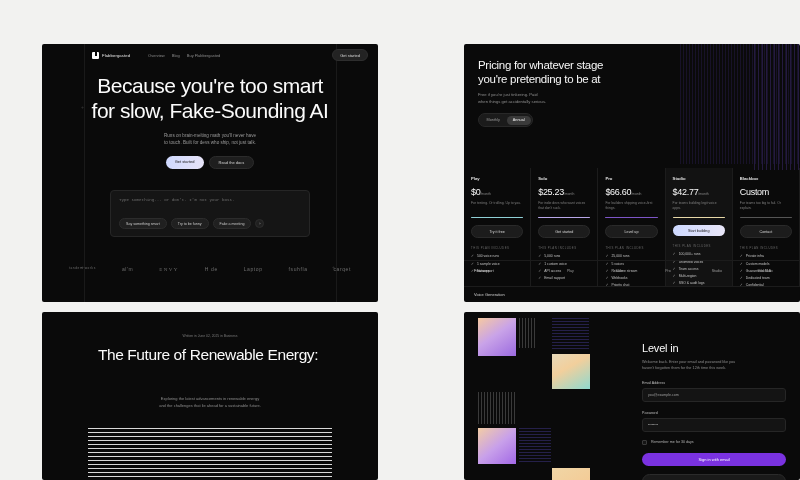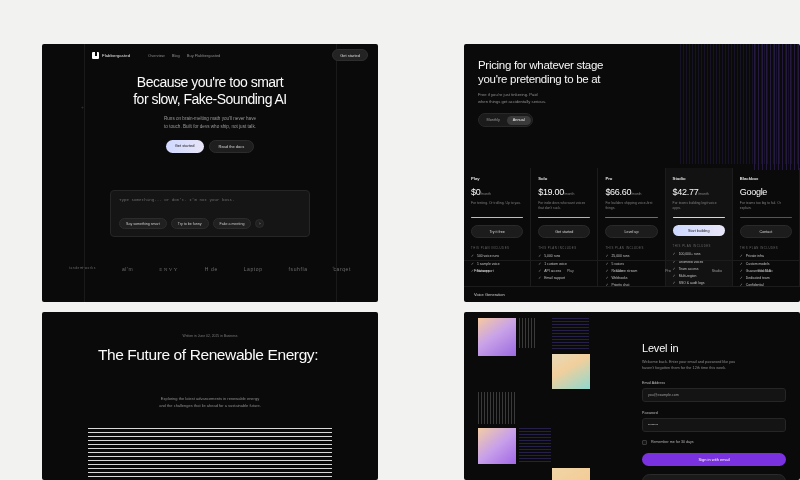--- a/index.html
+++ b/index.html
@@ -64,21 +64,21 @@
     border-radius: 8px;
     border: .5px solid #2e2e2e;
   }
 
   .hero-body {
     position: absolute; left: 0; right: 0; top: 30px;
     text-align: center;
   }
   .hero-h1 {
     color: #fbfbfb;
-    font-size: 14px;
+    font-size: 21px;
     line-height: 1.18;
     font-weight: 400;
     letter-spacing: -.5px;
   }
   .hero-sub {
     margin-top: 8px;
     color: #9b9b9b;
     font-size: 4.6px;
     line-height: 1.7;
   }
@@ -353,21 +353,21 @@
           <div class="incl-item">
               <span class="check">✓</span>
               <span>No support</span>
             </div>
         </div>
       </div>
 
       <div class="tier">
         <div class="tier-name">Solo</div>
         <div class="tier-price">
-          <span>$19.00</span><span class="per">/month</span>
+          <span>$25.23</span><span class="per">/month</span>
         </div>
         <div class="tier-desc">For indie devs who want voices that don't suck.</div>
         <div class="tier-bar" style="background:#b8a6e8"></div>
         <div class="tier-btn">Get started</div>
         <div class="incl-label">THIS PLAN INCLUDES</div>
         <div class="incl-list">
           <div class="incl-item">
               <span class="check">✓</span>
               <span>5,000 runs</span>
             </div>
@@ -448,21 +448,21 @@
           <div class="incl-item">
               <span class="check">✓</span>
               <span>SSO &amp; audit logs</span>
             </div>
         </div>
       </div>
 
       <div class="tier">
         <div class="tier-name">Blackbox</div>
         <div class="tier-price">
-          <span>Google</span><span class="per"></span>
+          <span>Custom</span><span class="per"></span>
         </div>
         <div class="tier-desc">For teams too big to fail. Or explain.</div>
         <div class="tier-bar" style="background:#555555"></div>
         <div class="tier-btn">Contact</div>
         <div class="incl-label">THIS PLAN INCLUDES</div>
         <div class="incl-list">
           <div class="incl-item">
               <span class="check">✓</span>
               <span>Private infra</span>
             </div>

